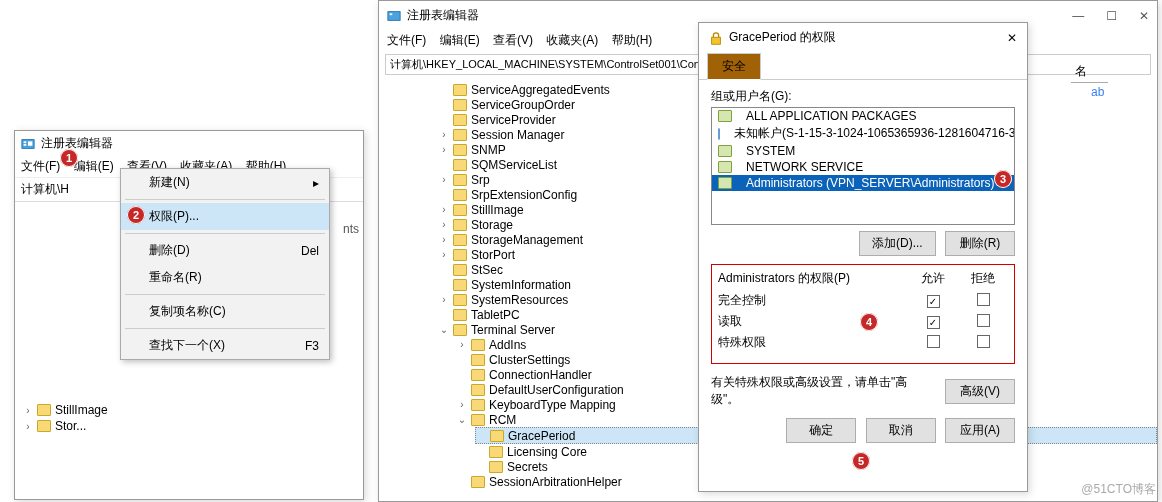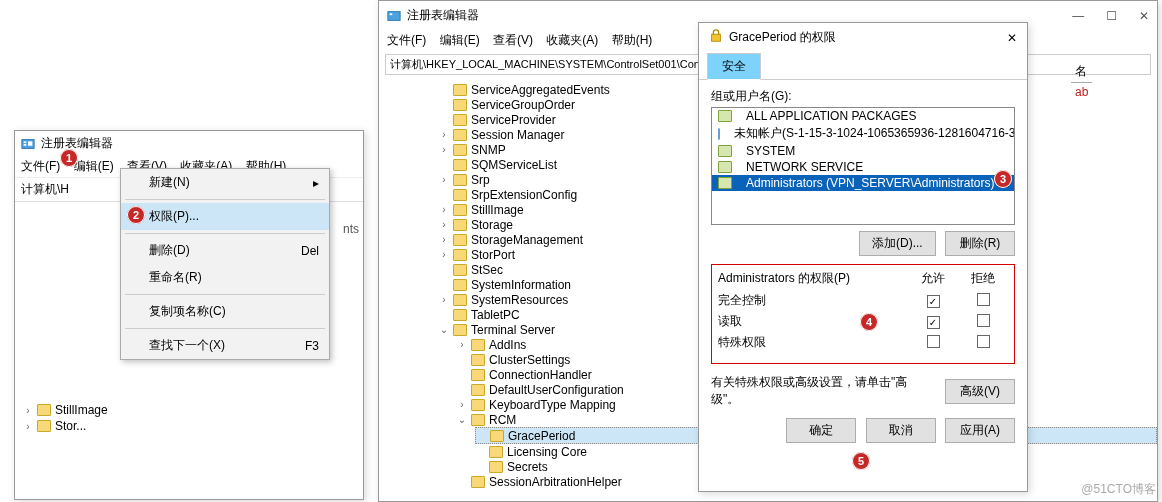--- a/index.html
+++ b/index.html
@@ -34,27 +34,27 @@
   .re-big .addrbar { margin:3px 6px; border:1px solid #ccc; padding:2px 4px; font-size:11px; white-space:nowrap; overflow:hidden; }
   .tree-big { padding-left:60px; padding-top:4px; }
   .tree-big .it { display:flex; align-items:center; gap:4px; padding:0.5px 0; }
   .tree-big .it.sel { background:#cde6f7; border:1px dotted #888; }
   .tree-big .it.nosel { padding-left: 0; }
   .exp { width:10px; text-align:center; color:#666; font-size:10px; display:inline-block; }
   .ind1{ margin-left:18px; } .ind2{ margin-left:36px; }
 
   .valcol { position:absolute; left:692px; top:60px; }
   .valcol .hdr { border-bottom:1px solid #aaa; padding:2px 4px; }
-  .valcol .vrow { padding:2px 4px; color:#b91c1c; }
+  .valcol .vrow { padding:2px 4px; color:#3b82f6;margin-left:16px; }
 
   
   .permdlg { left: 698px; top: 22px; width: 330px; height: 470px; z-index: 30; }
   .permdlg .titlebar { display:flex; align-items:center; justify-content:space-between; padding:6px 10px; }
   .permdlg .tabbar { padding:0 8px; border-bottom:1px solid #ccc; }
-  .permdlg .tab { display:inline-block; padding:4px 14px; border:1px solid #ccc; border-bottom:1px solid #fff; background:#7dd3fc; position:relative; top:1px; }
+  .permdlg .tab { display:inline-block; padding:4px 14px; border:1px solid #ccc; border-bottom:1px solid #fff; background:#a16207; position:relative; top:1px; }
   .permdlg .inner { padding:8px 12px; }
   .grpbox { border:1px solid #888; height:118px; overflow:auto; margin:2px 0 6px 0; }
   .grpbox .grow { display:flex; align-items:center; gap:14px; padding:1px 6px; white-space:nowrap; }
   .grpbox .grow.sel { background:#0a63b8; color:#fff; }
   .gicon { width:14px; height:12px; background:#d6e6b1; border:1px solid #7da33a; border-radius:1px; }
   .gicon.user { background:#d5e3f5; border-color:#6a9cd4; }
 
   .btnrow { text-align:right; margin:4px 0 8px 0; }
   .winbtn { background:#e1e1e1; border:1px solid #adadad; padding:3px 12px; margin-left:6px; min-width:70px;text-align:center; }
 
@@ -306,21 +306,21 @@
       </div>
     </div>
   <div class="valcol">
     <div class="hdr">名</div>
     <div class="vrow">ab</div>
   </div>
 </div>
 
 <div class="win permdlg">
   <div class="titlebar">
-    <span style="display:flex;align-items:flex-start;gap:6px">
+    <span style="display:flex;align-items:flex-end;gap:6px">
       <svg width="14" height="14" viewBox="0 0 16 16">
           <rect x="3" y="6" width="10" height="8" fill="#f4c430" stroke="#b58900"></rect>
           <path d="M5 6 V4 a3 3 0 0 1 6 0 V6" fill="none" stroke="#b58900" stroke-width="1.5"></path>
         </svg>
       <span>GracePeriod 的权限</span>
     </span>
     <span>✕</span>
   </div>
   <div class="tabbar">
     <span class="tab">安全</span>

